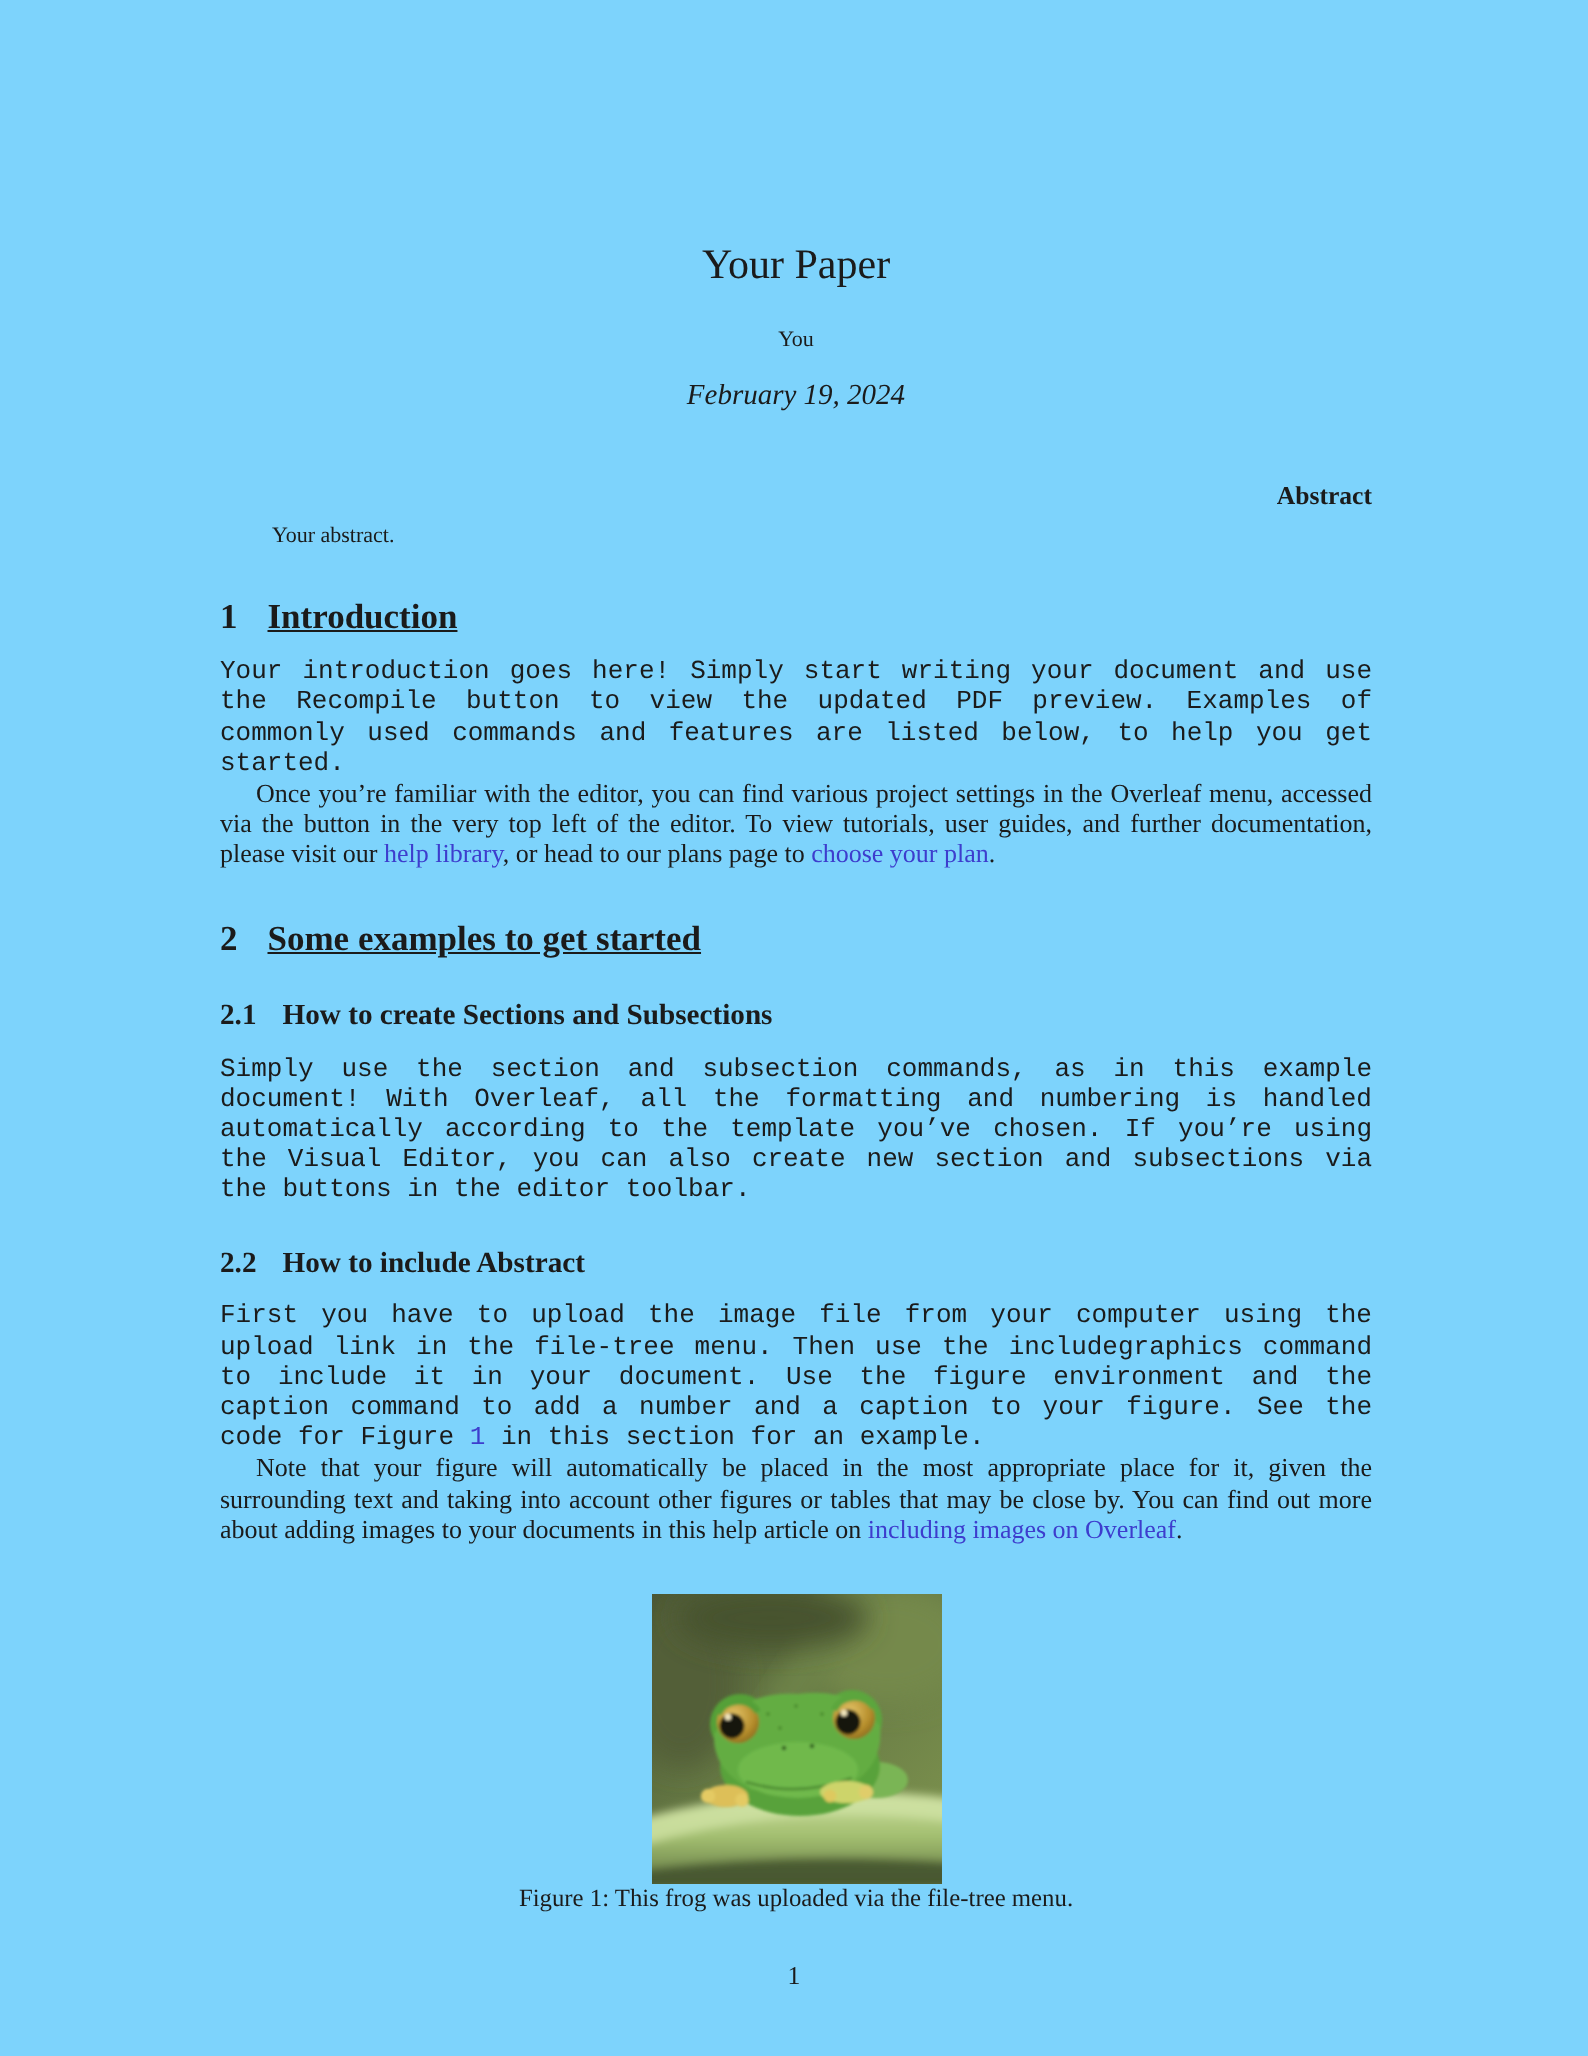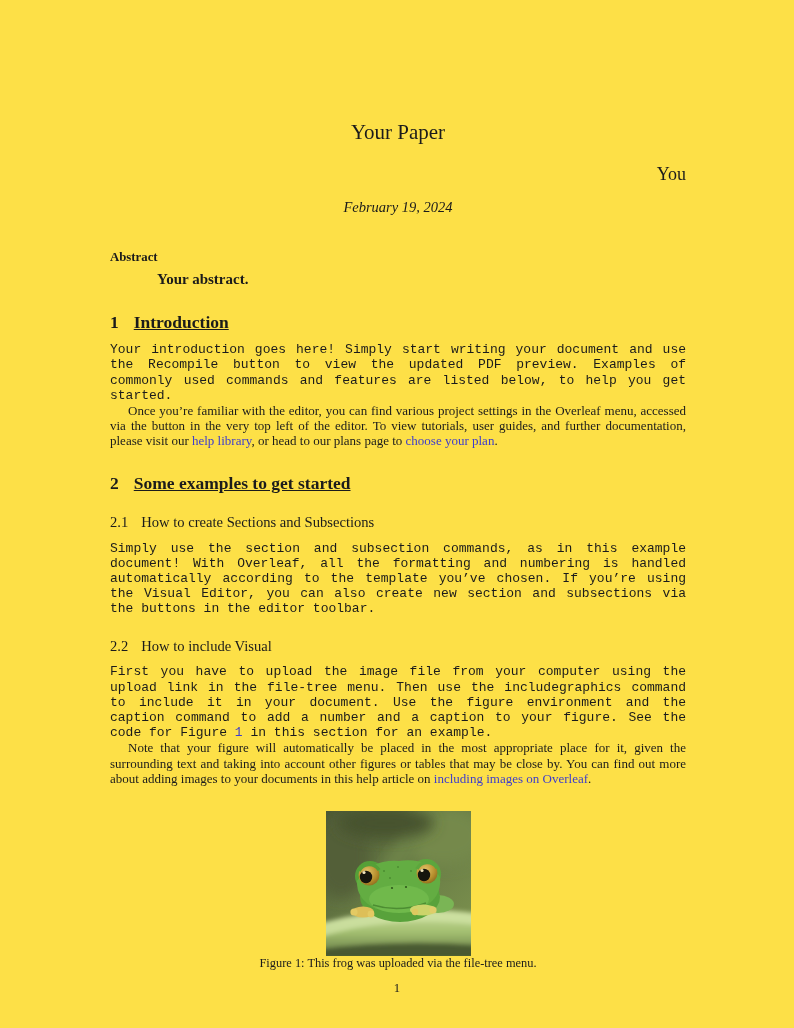--- a/index.html
+++ b/index.html
@@ -2,71 +2,70 @@
 <html lang="en"><head>
 <meta charset="utf-8">
 <title>Your Paper</title>
 <style>
   html, body { margin: 0; padding: 0; background: #ffffff; }
   .page {
     position: relative;
     width: 794px;
     height: 1028px;
     margin: 0 auto;
-    background: #fde047;
+    background: #7dd3fc;
     font-family: "Liberation Serif", "DejaVu Serif", serif;
     color: #1b1b1b;
     overflow: hidden;
   }
   .content {
     position: absolute;
     left: 110px;
     top: 0;
     width: 576px;
   }
   .title {
     margin: 120px 0 0 0;
     text-align: center;
     font-size: 21px;
     font-weight: normal;
     line-height: 1.15;
   }
   .author {
     margin-top: 20px;
-    text-align: right;
-    font-size: 18px;
+    text-align: center;
+    font-size: 11px;
   }
   .date {
     margin-top: 14px;
     text-align: center;
     font-size: 14.5px;
     font-style: italic;
   }
   .abstract-heading {
     margin-top: 34px;
-    text-align: left;
+    text-align: right;
     font-weight: bold;
     font-size: 12.8px;
   }
   .abstract-body {
-    margin: 6px 46px 0 47px;
-    font-size: 15px;
+    margin: 6px 46px 0 26px;
+    font-size: 11px;
     text-align: justify;
-    font-weight: bold;
   }
   h2.section {
     font-size: 17.5px;
     font-weight: bold;
     margin: 24px 0 0 0;
     line-height: 1.15;
     text-decoration: underline;
   }
   h3.subsection {
     font-size: 14.6px;
-    font-weight: normal;
+    font-weight: bold;
     margin: 21px 0 0 0;
     line-height: 1.15;
   }
   .secnum  { display: inline-block; margin-right: 15px; }
   .subnum  { display: inline-block; margin-right: 13px; }
   p.body-par {
     font-size: 13px;
     line-height: 15.2px;
     text-align: justify;
     margin: 0;
@@ -111,21 +110,21 @@
 
     <p class="body-par first">Your introduction goes here! Simply start writing your document and use the Recompile button to view the updated PDF preview. Examples of commonly used commands and features are listed below, to help you get started.</p>
     <p class="body-par indent"><span>Once you’re familiar with the editor, you can find various project settings in the Overleaf menu, accessed via the button in the very top left of the editor. To view tutorials, user guides, and further documentation, please visit our </span><a class="doc-link" href="#">help library</a><span>, or head to our plans page to </span><a class="doc-link" href="#">choose your plan</a><span>.</span></p>
 
     <h2 class="section"><span class="secnum">2</span><span>Some examples to get started</span></h2>
 
     <h3 class="subsection"><span class="subnum">2.1</span><span>How to create Sections and Subsections</span></h3>
 
     <p class="body-par first">Simply use the section and subsection commands, as in this example document! With Overleaf, all the formatting and numbering is handled automatically according to the template you’ve chosen. If you’re using the Visual Editor, you can also create new section and subsections via the buttons in the editor toolbar.</p>
 
-    <h3 class="subsection"><span class="subnum">2.2</span><span>How to include Visual</span></h3>
+    <h3 class="subsection"><span class="subnum">2.2</span><span>How to include Abstract</span></h3>
 
     <p class="body-par first"><span>First you have to upload the image file from your computer using the upload link in the file-tree menu. Then use the includegraphics command to include it in your document. Use the figure environment and the caption command to add a number and a caption to your figure. See the code for Figure </span><a class="doc-link" href="#">1</a><span> in this section for an example.</span></p>
 
     <p class="body-par indent"><span>Note that your figure will automatically be placed in the most appropriate place for it, given the surrounding text and taking into account other figures or tables that may be close by. You can find out more about adding images to your documents in this help article on </span><a class="doc-link" href="#">including images on Overleaf</a><span>.</span></p>
 
     <div class="figure-block">
       <svg class="frog-img" viewBox="0 0 145 145" aria-hidden="true">
         <defs>
           <linearGradient id="bgGrad" x1="0" y1="0" x2="1" y2="1">
             <stop offset="0" stop-color="#4a5634"></stop>

